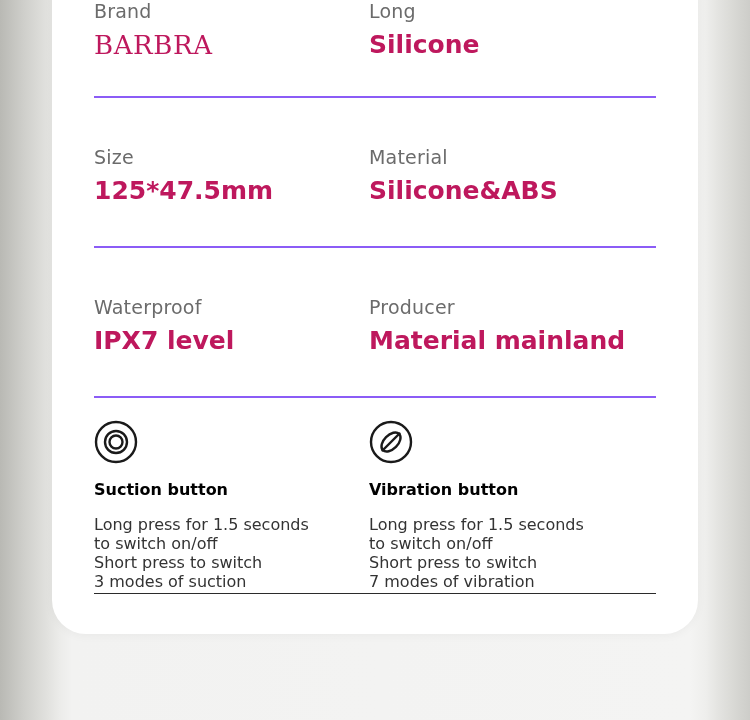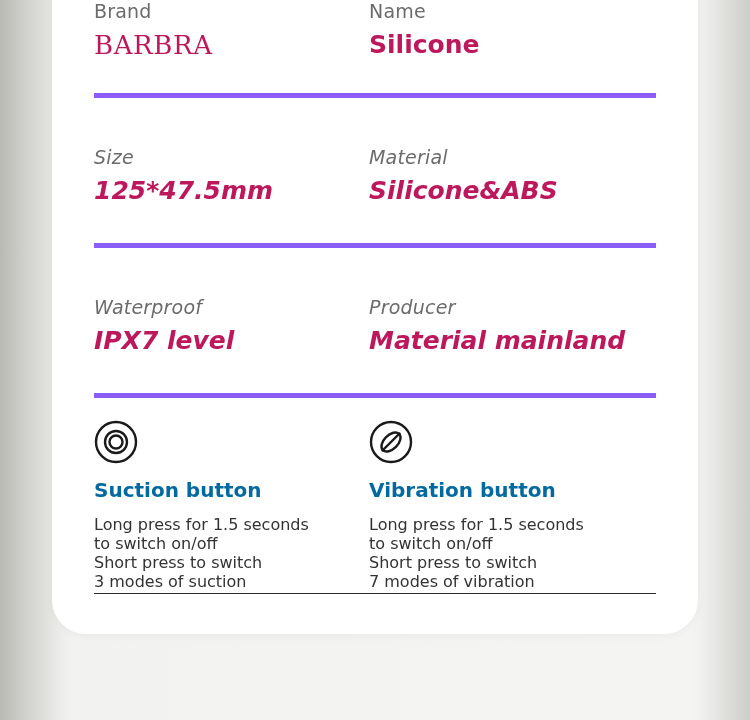--- a/index.html
+++ b/index.html
@@ -48,21 +48,21 @@
   .spec-grid {
     position: absolute;
     left: 42px;
     top: 250px;
     width: 562px;
   }
 
   .spec-row {
     position: relative;
     height: 150px;
-    border-bottom: 5px solid #8b5cf6;
+    border-bottom: 2px solid #8b5cf6;
     box-sizing: border-box;
   }
   .spec-row.first {
     height: 98px;
   }
 
   .cells {
     display: flex;
     flex-direction: row;
   }
@@ -107,55 +107,54 @@
   }
   .feature-cell {
     width: 275px;
   }
   .feature-icon {
     width: 44px;
     height: 44px;
     display: block;
   }
   .feature-title {
-    font-size: 20px;
+    font-size: 16px;
     font-weight: 700;
-    color: #0369a1;
+    color: #000000;
     margin-top: 12px;
     line-height: 28px;
   }
   .feature-lines {
     margin-top: 11px;
   }
   .feature-line {
     font-size: 16px;
     color: #333333;
     line-height: 19px;
     font-weight: 400;
   }
   .row-pad-2 {
     padding-top: 48px;
-    font-style: italic;
   }
 </style>
 </head>
 <body>
 
 <div class="page">
   <div class="card">
     <div class="spec-grid">
 
       <div class="spec-row first">
         <div class="cells">
           <div class="cell left">
             <div class="spec-label">Brand</div>
             <div class="spec-value serif">BARBRA</div>
           </div>
           <div class="cell">
-            <div class="spec-label">Name</div>
+            <div class="spec-label">Long</div>
             <div class="spec-value">Silicone</div>
           </div>
         </div>
       </div>
 
       <div class="spec-row">
         <div class="cells row-pad-2">
           <div class="cell left">
             <div class="spec-label">Size</div>
             <div class="spec-value">125*47.5mm</div>

